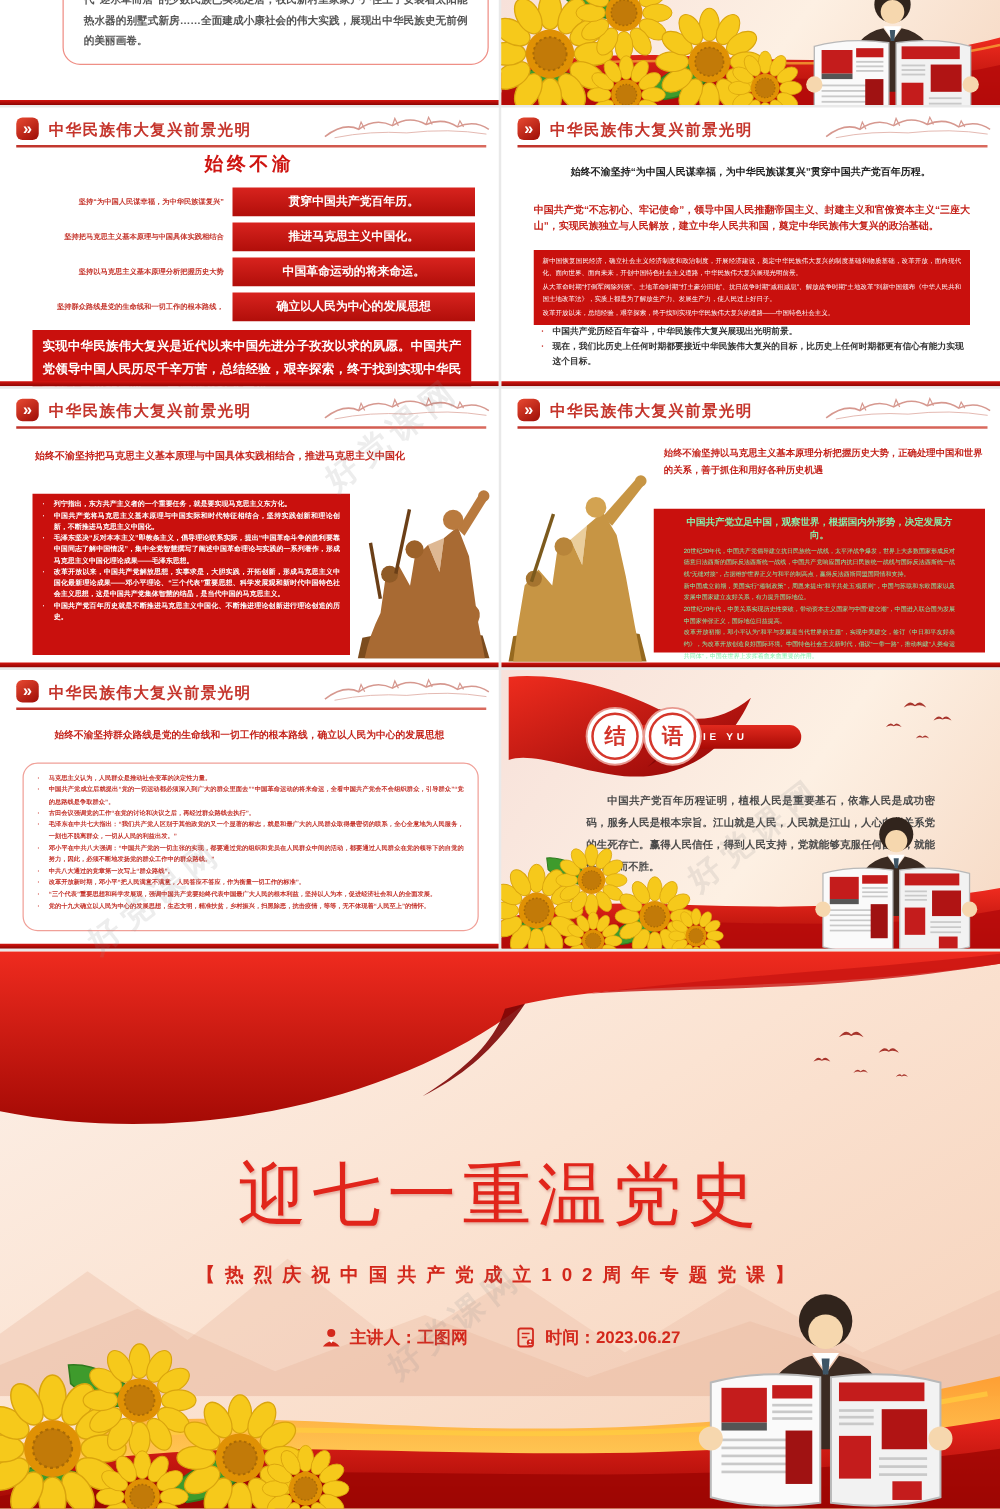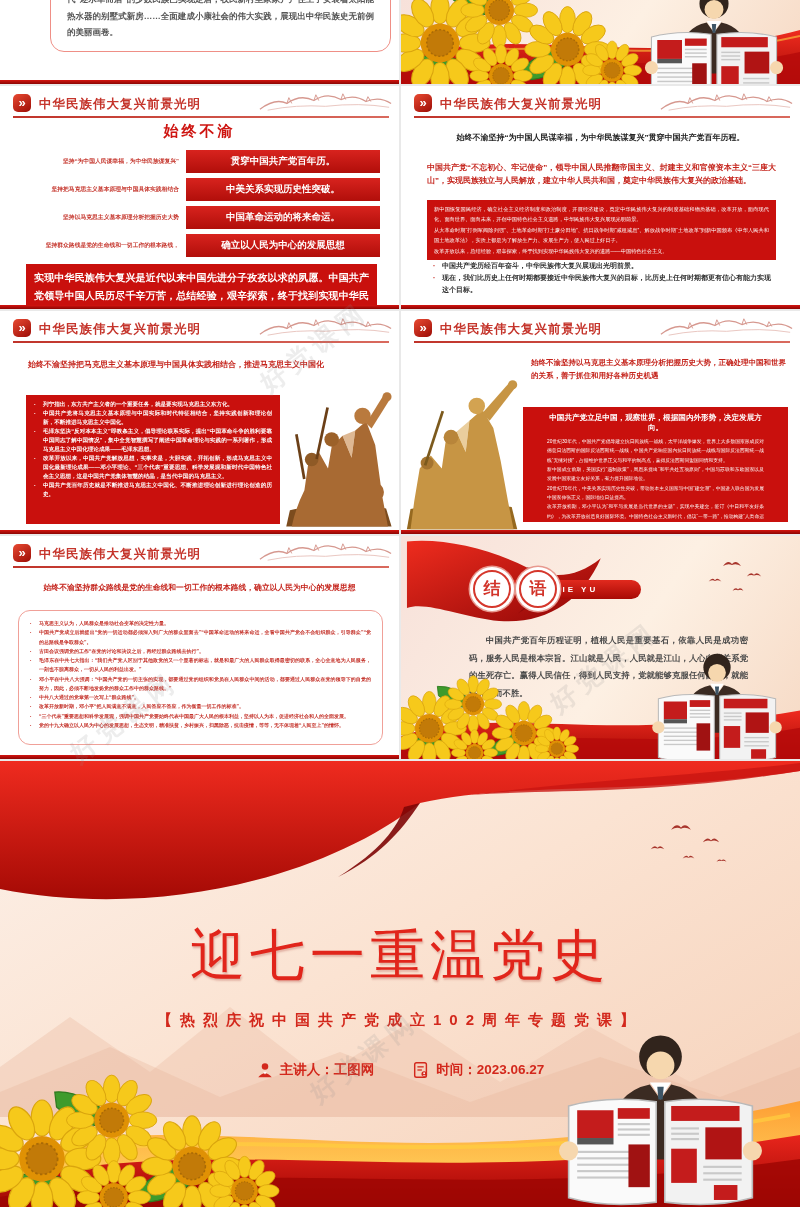--- a/index.html
+++ b/index.html
@@ -46,21 +46,21 @@
 .dotline{position:relative;padding-left:9px}
 .dotline::before{content:"·";position:absolute;left:0;top:0;font-weight:bold}
 .red-dot::before{color:#c5241c}
 
 .s3-heading{position:absolute;top:48px;left:28px;right:28px;text-align:left;font-size:8px;font-weight:bold;color:#c5241c}
 .s3-box{position:absolute;top:84px;left:26px;width:254px;bottom:10px;background:#c9100d;color:#fff;padding:5px 8px;font-size:5.6px;line-height:1.62;text-align:justify;font-weight:bold}
 .s3-statue{position:absolute;right:2px;bottom:4px}
 
 .s4-statue{position:absolute;left:4px;bottom:4px}
 .s4-heading{position:absolute;top:46px;left:130px;right:14px;font-size:7.5px;font-weight:bold;color:#c5241c;line-height:1.7}
-.s4-box{position:absolute;top:96px;left:122px;right:12px;bottom:12px;background:#c9100d;color:#ffffff;padding:6px 24px}
+.s4-box{position:absolute;top:96px;left:122px;right:12px;bottom:12px;background:#c9100d;color:#86efac;padding:6px 24px}
 .s4-box-title{font-size:7.6px;font-weight:bold;text-align:center;margin-bottom:4px}
 .s4-line{font-size:4.8px;line-height:1.95;text-align:justify}
 
 .s5-heading{position:absolute;top:46px;left:30px;right:30px;text-align:center;font-size:7.8px;font-weight:bold;color:#c5241c}
 .s5-box{position:absolute;top:74px;left:18px;right:16px;bottom:14px;border:1px solid #f0a098;border-radius:12px;padding:8px 11px;color:#c5342c;font-size:5px;line-height:1.85;font-weight:bold;text-align:justify}
 
 .s6-banner{position:absolute;left:90px;top:44px;width:150px;height:19px;background:linear-gradient(to bottom,#e12a1e,#a80a05);border-radius:0 12px 12px 0;color:#fff;font-size:8px;font-weight:bold;letter-spacing:3px;line-height:19px;padding-left:64px}
 .s6-circle{position:absolute;top:34px;width:38px;height:38px;border-radius:50%;background:#fff;border:2px solid #d5372c;box-shadow:0 0 0 3px #fff,0 0 0 4.5px #e8998f;text-align:center;line-height:34px;font-size:17px;font-weight:bold;color:#d2342a}
 .s6-c0{left:72px}.s6-c1{left:118px}
 .s6-text{position:absolute;left:68px;right:52px;top:96px;font-size:8.4px;font-weight:bold;color:#4a4a4a;line-height:2.1;text-indent:2em;text-align:justify}
@@ -203,21 +203,21 @@
   <svg class="wall" width="135" height="27" viewBox="0 0 140 28">
       <use href="#wallart"></use>
     </svg>
   <div class="s1-title">始终不渝</div>
   <div class="s1-row s1-r0">
     <div class="s1-label">坚持“为中国人民谋幸福，为中华民族谋复兴”</div>
     <div class="s1-point">贯穿中国共产党百年历。</div>
   </div>
   <div class="s1-row s1-r1">
     <div class="s1-label">坚持把马克思主义基本原理与中国具体实践相结合</div>
-    <div class="s1-point">中美关系实现历史性突破。</div>
+    <div class="s1-point">推进马克思主义中国化。</div>
   </div>
   <div class="s1-row s1-r2">
     <div class="s1-label">坚持以马克思主义基本原理分析把握历史大势</div>
     <div class="s1-point">中国革命运动的将来命运。</div>
   </div>
   <div class="s1-row s1-r3">
     <div class="s1-label">坚持群众路线是党的生命线和一切工作的根本路线，</div>
     <div class="s1-point">确立以人民为中心的发展思想</div>
   </div>
   <div class="s1-summary">实现中华民族伟大复兴是近代以来中国先进分子孜孜以求的夙愿。中国共产党领导中国人民历尽千辛万苦，总结经验，艰辛探索，终于找到实现中华民族伟大复兴的道路——中国特色社会主义。</div>

